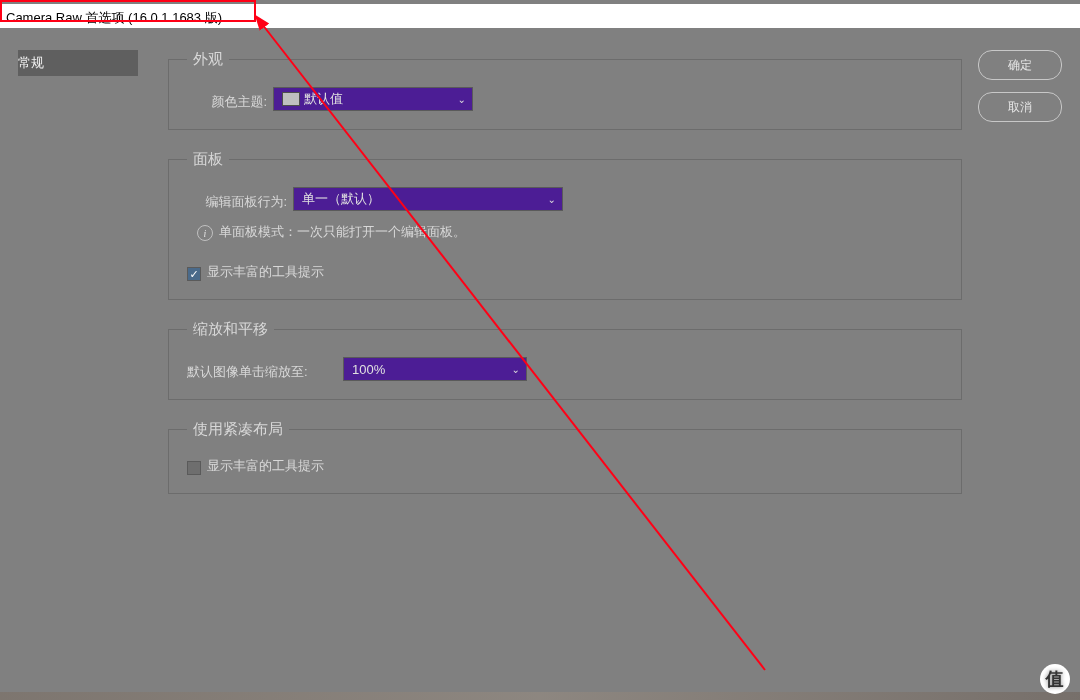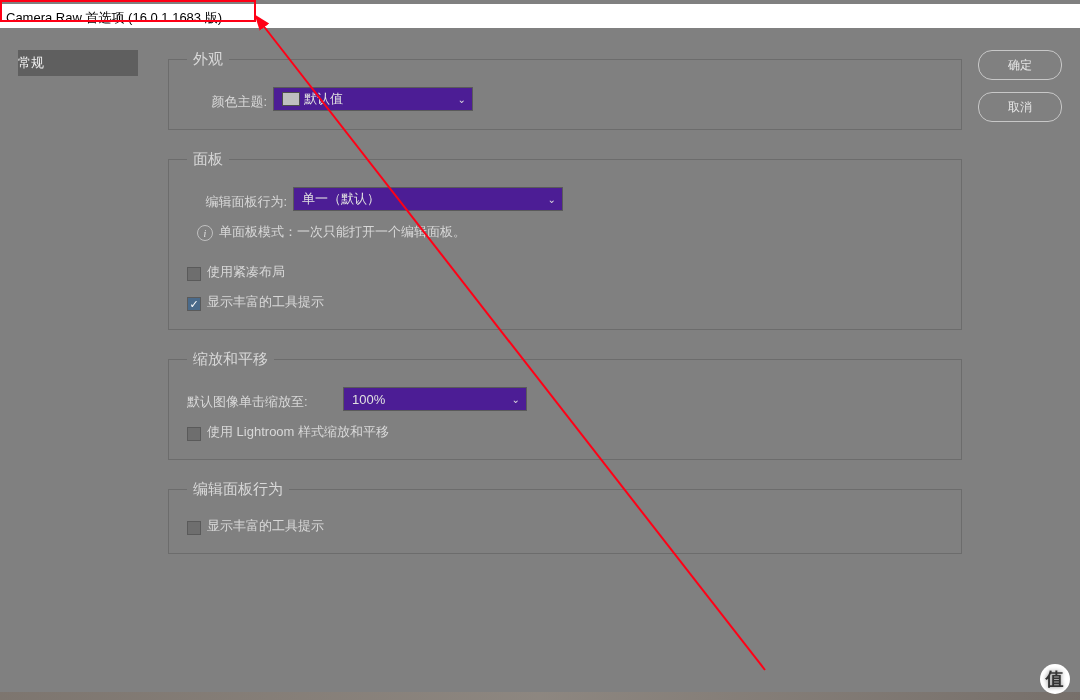--- a/index.html
+++ b/index.html
@@ -308,48 +308,40 @@
           </div>
 
           <div class="row indent">
             <span class="info-icon">i</span>
             <span>单面板模式：一次只能打开一个编辑面板。</span>
           </div>
 
           <div style="height:10px"></div>
 
           <div class="row">
-            <span class="checkbox"></span>
-            <span>使用紧凑布局</span>
-          </div>
-          <div class="row">
             <span class="checkbox checked"></span>
             <span>显示丰富的工具提示</span>
           </div>
         </fieldset>
 
         <fieldset class="section">
           <legend>缩放和平移</legend>
 
           <div class="row">
             <span style="width:150px">默认图像单击缩放至:</span>
             <div class="select" style="width:184px">
               <span>100%</span>
               <span class="chev">⌄</span>
             </div>
           </div>
 
-          <div class="row">
-            <span class="checkbox"></span>
-            <span>使用 Lightroom 样式缩放和平移</span>
-          </div>
         </fieldset>
 
         <fieldset class="section">
-          <legend>编辑面板行为</legend>
+          <legend>使用紧凑布局</legend>
           <div class="row">
             <span class="checkbox"></span>
             <span>显示丰富的工具提示</span>
           </div>
         </fieldset>
 
       </div>
 
     </div>
   </div>

